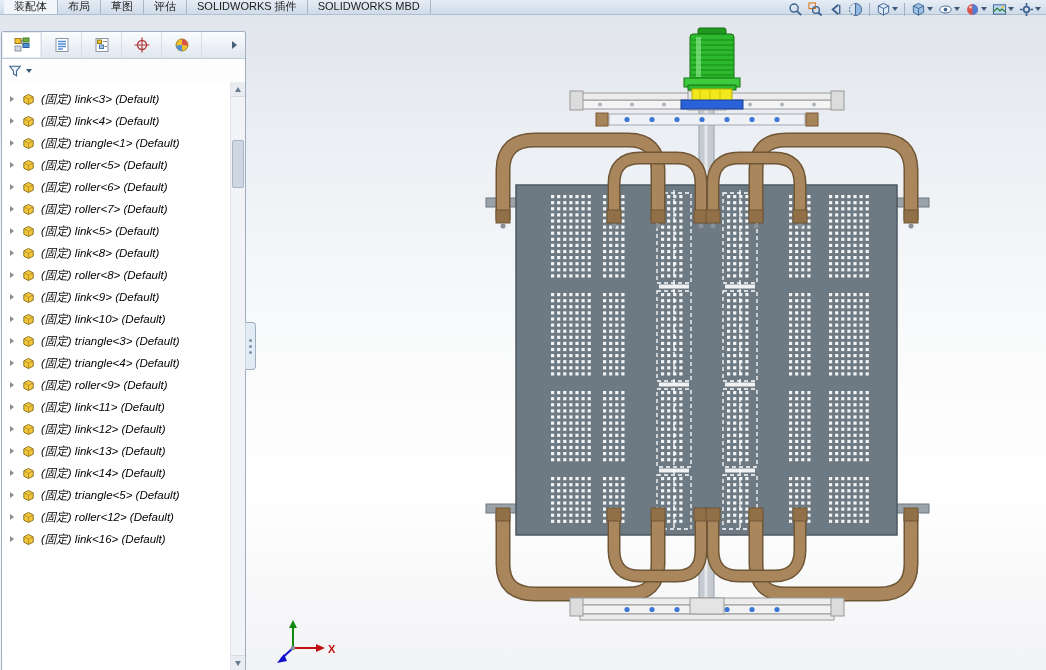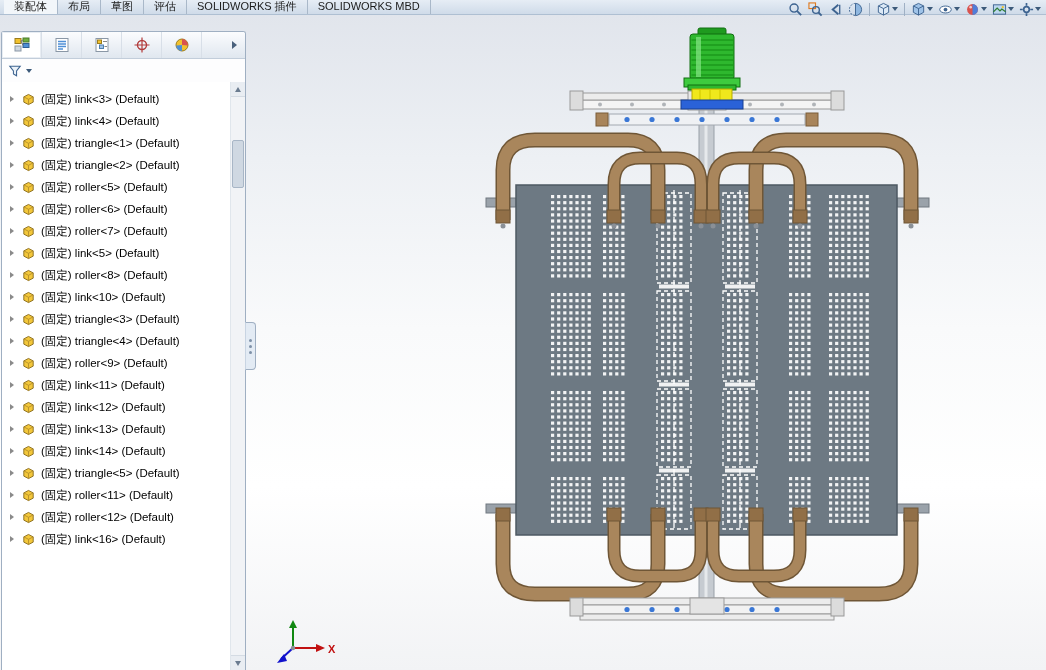--- a/index.html
+++ b/index.html
@@ -17,21 +17,21 @@
   .hu-btn{display:flex;align-items:center;height:17px;padding:0 2px;cursor:default;}
   .hu-sep{width:1px;height:13px;background:#9fb0c4;margin:0 3px;}
   .caret{width:0;height:0;border-left:3px solid transparent;border-right:3px solid transparent;border-top:4px solid #3c5a7a;margin-left:1px;display:inline-block;}
 
   
   .viewport{position:absolute;left:0;top:14px;width:1046px;height:656px;
     background:linear-gradient(180deg,#e1e5ec 0%,#edf0f4 22%,#f9fafb 48%,#ffffff 72%,#f2f3f5 100%);}
   .model-svg{position:absolute;left:0;top:0;}
 
   
-  .left-panel{position:absolute;left:1px;top:31px;width:243px;bottom:0;background:#fff;border:1px solid #9fafc2;border-bottom:none;border-radius:3px 3px 0 0;z-index:20;overflow:hidden;}
+  .left-panel{position:absolute;left:1px;top:31px;width:243px;bottom:0;background:#fff;border:1px solid #9fafc2;border-bottom:none;border-radius:3px 3px 0 0;z-index:20;overflow:hidden;font-style:italic;}
   .panel-tabs{position:relative;height:26px;background:linear-gradient(#fbfcfe,#e0e7ef);border-bottom:1px solid #c2cdda;display:flex;align-items:stretch;}
   #panel-tabs-strip{display:flex;align-items:stretch;}
   .p-tab{width:39px;display:flex;align-items:center;justify-content:center;border-right:1px solid #d8dfe8;}
   .p-tab.active{background:#fff;box-shadow:inset 0 0 0 1px #e8edf3;}
   .panel-collapse{margin-left:auto;width:22px;display:flex;align-items:center;justify-content:center;}
   .chev{width:0;height:0;border-top:4px solid transparent;border-bottom:4px solid transparent;border-left:5px solid #4a617c;}
 
   .filter-row{height:23px;border-bottom:1px solid #e2e8ef;display:flex;align-items:center;padding-left:6px;gap:3px;background:#fdfdfe;}
 
   .tree{position:absolute;left:0;right:14px;top:50px;bottom:0;overflow:hidden;padding-top:6px;background:#fff;}
@@ -1847,65 +1847,65 @@
         </div>
         <div class="tree-row">
           <span class="t-arrow"></span>
           <span class="t-ico">
             <svg width="15" height="15" viewBox="0 0 16 16">
               <path d="M3 5.2 L8 2.6 L13 5.2 L13 10.8 L8 13.4 L3 10.8 Z" fill="#f3c73a" stroke="#8a6d1f"></path>
               <path d="M3 5.2 L8 7.8 L13 5.2" fill="none" stroke="#b8912a"></path>
               <line x1="8" y1="7.8" x2="8" y2="13.4" stroke="#b8912a"></line>
             </svg>
           </span>
-          <span class="t-label">(固定) triangle&lt;2&gt; (Default)</span>
+          <span class="t-label">(固定) roller&lt;5&gt; (Default)</span>
         </div>
         <div class="tree-row">
           <span class="t-arrow"></span>
           <span class="t-ico">
             <svg width="15" height="15" viewBox="0 0 16 16">
               <path d="M3 5.2 L8 2.6 L13 5.2 L13 10.8 L8 13.4 L3 10.8 Z" fill="#f3c73a" stroke="#8a6d1f"></path>
               <path d="M3 5.2 L8 7.8 L13 5.2" fill="none" stroke="#b8912a"></path>
               <line x1="8" y1="7.8" x2="8" y2="13.4" stroke="#b8912a"></line>
             </svg>
           </span>
-          <span class="t-label">(固定) roller&lt;5&gt; (Default)</span>
+          <span class="t-label">(固定) roller&lt;6&gt; (Default)</span>
         </div>
         <div class="tree-row">
           <span class="t-arrow"></span>
           <span class="t-ico">
             <svg width="15" height="15" viewBox="0 0 16 16">
               <path d="M3 5.2 L8 2.6 L13 5.2 L13 10.8 L8 13.4 L3 10.8 Z" fill="#f3c73a" stroke="#8a6d1f"></path>
               <path d="M3 5.2 L8 7.8 L13 5.2" fill="none" stroke="#b8912a"></path>
               <line x1="8" y1="7.8" x2="8" y2="13.4" stroke="#b8912a"></line>
             </svg>
           </span>
-          <span class="t-label">(固定) roller&lt;6&gt; (Default)</span>
+          <span class="t-label">(固定) roller&lt;7&gt; (Default)</span>
         </div>
         <div class="tree-row">
           <span class="t-arrow"></span>
           <span class="t-ico">
             <svg width="15" height="15" viewBox="0 0 16 16">
               <path d="M3 5.2 L8 2.6 L13 5.2 L13 10.8 L8 13.4 L3 10.8 Z" fill="#f3c73a" stroke="#8a6d1f"></path>
               <path d="M3 5.2 L8 7.8 L13 5.2" fill="none" stroke="#b8912a"></path>
               <line x1="8" y1="7.8" x2="8" y2="13.4" stroke="#b8912a"></line>
             </svg>
           </span>
-          <span class="t-label">(固定) roller&lt;7&gt; (Default)</span>
+          <span class="t-label">(固定) link&lt;5&gt; (Default)</span>
         </div>
         <div class="tree-row">
           <span class="t-arrow"></span>
           <span class="t-ico">
             <svg width="15" height="15" viewBox="0 0 16 16">
               <path d="M3 5.2 L8 2.6 L13 5.2 L13 10.8 L8 13.4 L3 10.8 Z" fill="#f3c73a" stroke="#8a6d1f"></path>
               <path d="M3 5.2 L8 7.8 L13 5.2" fill="none" stroke="#b8912a"></path>
               <line x1="8" y1="7.8" x2="8" y2="13.4" stroke="#b8912a"></line>
             </svg>
           </span>
-          <span class="t-label">(固定) link&lt;5&gt; (Default)</span>
+          <span class="t-label">(固定) link&lt;8&gt; (Default)</span>
         </div>
         <div class="tree-row">
           <span class="t-arrow"></span>
           <span class="t-ico">
             <svg width="15" height="15" viewBox="0 0 16 16">
               <path d="M3 5.2 L8 2.6 L13 5.2 L13 10.8 L8 13.4 L3 10.8 Z" fill="#f3c73a" stroke="#8a6d1f"></path>
               <path d="M3 5.2 L8 7.8 L13 5.2" fill="none" stroke="#b8912a"></path>
               <line x1="8" y1="7.8" x2="8" y2="13.4" stroke="#b8912a"></line>
             </svg>
           </span>
@@ -1913,120 +1913,120 @@
         </div>
         <div class="tree-row">
           <span class="t-arrow"></span>
           <span class="t-ico">
             <svg width="15" height="15" viewBox="0 0 16 16">
               <path d="M3 5.2 L8 2.6 L13 5.2 L13 10.8 L8 13.4 L3 10.8 Z" fill="#f3c73a" stroke="#8a6d1f"></path>
               <path d="M3 5.2 L8 7.8 L13 5.2" fill="none" stroke="#b8912a"></path>
               <line x1="8" y1="7.8" x2="8" y2="13.4" stroke="#b8912a"></line>
             </svg>
           </span>
-          <span class="t-label">(固定) link&lt;10&gt; (Default)</span>
+          <span class="t-label">(固定) link&lt;9&gt; (Default)</span>
         </div>
         <div class="tree-row">
           <span class="t-arrow"></span>
           <span class="t-ico">
             <svg width="15" height="15" viewBox="0 0 16 16">
               <path d="M3 5.2 L8 2.6 L13 5.2 L13 10.8 L8 13.4 L3 10.8 Z" fill="#f3c73a" stroke="#8a6d1f"></path>
               <path d="M3 5.2 L8 7.8 L13 5.2" fill="none" stroke="#b8912a"></path>
               <line x1="8" y1="7.8" x2="8" y2="13.4" stroke="#b8912a"></line>
             </svg>
           </span>
-          <span class="t-label">(固定) triangle&lt;3&gt; (Default)</span>
+          <span class="t-label">(固定) link&lt;10&gt; (Default)</span>
         </div>
         <div class="tree-row">
           <span class="t-arrow"></span>
           <span class="t-ico">
             <svg width="15" height="15" viewBox="0 0 16 16">
               <path d="M3 5.2 L8 2.6 L13 5.2 L13 10.8 L8 13.4 L3 10.8 Z" fill="#f3c73a" stroke="#8a6d1f"></path>
               <path d="M3 5.2 L8 7.8 L13 5.2" fill="none" stroke="#b8912a"></path>
               <line x1="8" y1="7.8" x2="8" y2="13.4" stroke="#b8912a"></line>
             </svg>
           </span>
-          <span class="t-label">(固定) triangle&lt;4&gt; (Default)</span>
+          <span class="t-label">(固定) triangle&lt;3&gt; (Default)</span>
         </div>
         <div class="tree-row">
           <span class="t-arrow"></span>
           <span class="t-ico">
             <svg width="15" height="15" viewBox="0 0 16 16">
               <path d="M3 5.2 L8 2.6 L13 5.2 L13 10.8 L8 13.4 L3 10.8 Z" fill="#f3c73a" stroke="#8a6d1f"></path>
               <path d="M3 5.2 L8 7.8 L13 5.2" fill="none" stroke="#b8912a"></path>
               <line x1="8" y1="7.8" x2="8" y2="13.4" stroke="#b8912a"></line>
             </svg>
           </span>
-          <span class="t-label">(固定) roller&lt;9&gt; (Default)</span>
+          <span class="t-label">(固定) triangle&lt;4&gt; (Default)</span>
         </div>
         <div class="tree-row">
           <span class="t-arrow"></span>
           <span class="t-ico">
             <svg width="15" height="15" viewBox="0 0 16 16">
               <path d="M3 5.2 L8 2.6 L13 5.2 L13 10.8 L8 13.4 L3 10.8 Z" fill="#f3c73a" stroke="#8a6d1f"></path>
               <path d="M3 5.2 L8 7.8 L13 5.2" fill="none" stroke="#b8912a"></path>
               <line x1="8" y1="7.8" x2="8" y2="13.4" stroke="#b8912a"></line>
             </svg>
           </span>
-          <span class="t-label">(固定) link&lt;11&gt; (Default)</span>
+          <span class="t-label">(固定) roller&lt;9&gt; (Default)</span>
         </div>
         <div class="tree-row">
           <span class="t-arrow"></span>
           <span class="t-ico">
             <svg width="15" height="15" viewBox="0 0 16 16">
               <path d="M3 5.2 L8 2.6 L13 5.2 L13 10.8 L8 13.4 L3 10.8 Z" fill="#f3c73a" stroke="#8a6d1f"></path>
               <path d="M3 5.2 L8 7.8 L13 5.2" fill="none" stroke="#b8912a"></path>
               <line x1="8" y1="7.8" x2="8" y2="13.4" stroke="#b8912a"></line>
             </svg>
           </span>
-          <span class="t-label">(固定) link&lt;12&gt; (Default)</span>
+          <span class="t-label">(固定) link&lt;11&gt; (Default)</span>
         </div>
         <div class="tree-row">
           <span class="t-arrow"></span>
           <span class="t-ico">
             <svg width="15" height="15" viewBox="0 0 16 16">
               <path d="M3 5.2 L8 2.6 L13 5.2 L13 10.8 L8 13.4 L3 10.8 Z" fill="#f3c73a" stroke="#8a6d1f"></path>
               <path d="M3 5.2 L8 7.8 L13 5.2" fill="none" stroke="#b8912a"></path>
               <line x1="8" y1="7.8" x2="8" y2="13.4" stroke="#b8912a"></line>
             </svg>
           </span>
-          <span class="t-label">(固定) link&lt;13&gt; (Default)</span>
+          <span class="t-label">(固定) link&lt;12&gt; (Default)</span>
         </div>
         <div class="tree-row">
           <span class="t-arrow"></span>
           <span class="t-ico">
             <svg width="15" height="15" viewBox="0 0 16 16">
               <path d="M3 5.2 L8 2.6 L13 5.2 L13 10.8 L8 13.4 L3 10.8 Z" fill="#f3c73a" stroke="#8a6d1f"></path>
               <path d="M3 5.2 L8 7.8 L13 5.2" fill="none" stroke="#b8912a"></path>
               <line x1="8" y1="7.8" x2="8" y2="13.4" stroke="#b8912a"></line>
             </svg>
           </span>
-          <span class="t-label">(固定) link&lt;14&gt; (Default)</span>
+          <span class="t-label">(固定) link&lt;13&gt; (Default)</span>
         </div>
         <div class="tree-row">
           <span class="t-arrow"></span>
           <span class="t-ico">
             <svg width="15" height="15" viewBox="0 0 16 16">
               <path d="M3 5.2 L8 2.6 L13 5.2 L13 10.8 L8 13.4 L3 10.8 Z" fill="#f3c73a" stroke="#8a6d1f"></path>
               <path d="M3 5.2 L8 7.8 L13 5.2" fill="none" stroke="#b8912a"></path>
               <line x1="8" y1="7.8" x2="8" y2="13.4" stroke="#b8912a"></line>
             </svg>
           </span>
-          <span class="t-label">(固定) triangle&lt;5&gt; (Default)</span>
+          <span class="t-label">(固定) link&lt;14&gt; (Default)</span>
         </div>
         <div class="tree-row">
           <span class="t-arrow"></span>
           <span class="t-ico">
             <svg width="15" height="15" viewBox="0 0 16 16">
               <path d="M3 5.2 L8 2.6 L13 5.2 L13 10.8 L8 13.4 L3 10.8 Z" fill="#f3c73a" stroke="#8a6d1f"></path>
               <path d="M3 5.2 L8 7.8 L13 5.2" fill="none" stroke="#b8912a"></path>
               <line x1="8" y1="7.8" x2="8" y2="13.4" stroke="#b8912a"></line>
             </svg>
           </span>
-          <span class="t-label">(固定) roller&lt;11&gt; (Default)</span>
+          <span class="t-label">(固定) triangle&lt;5&gt; (Default)</span>
         </div>
         <div class="tree-row">
           <span class="t-arrow"></span>
           <span class="t-ico">
             <svg width="15" height="15" viewBox="0 0 16 16">
               <path d="M3 5.2 L8 2.6 L13 5.2 L13 10.8 L8 13.4 L3 10.8 Z" fill="#f3c73a" stroke="#8a6d1f"></path>
               <path d="M3 5.2 L8 7.8 L13 5.2" fill="none" stroke="#b8912a"></path>
               <line x1="8" y1="7.8" x2="8" y2="13.4" stroke="#b8912a"></line>
             </svg>
           </span>

